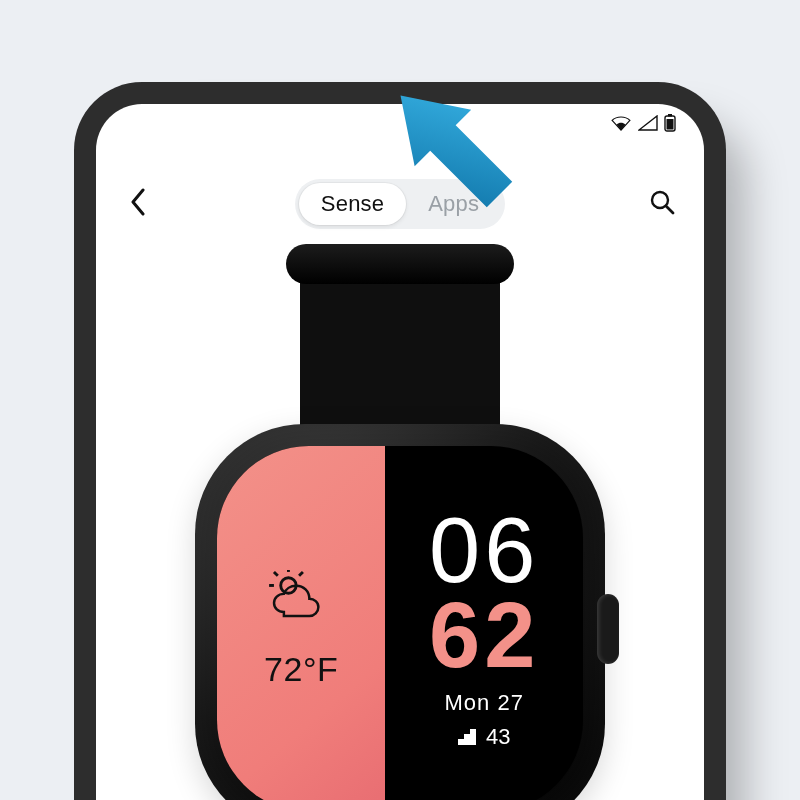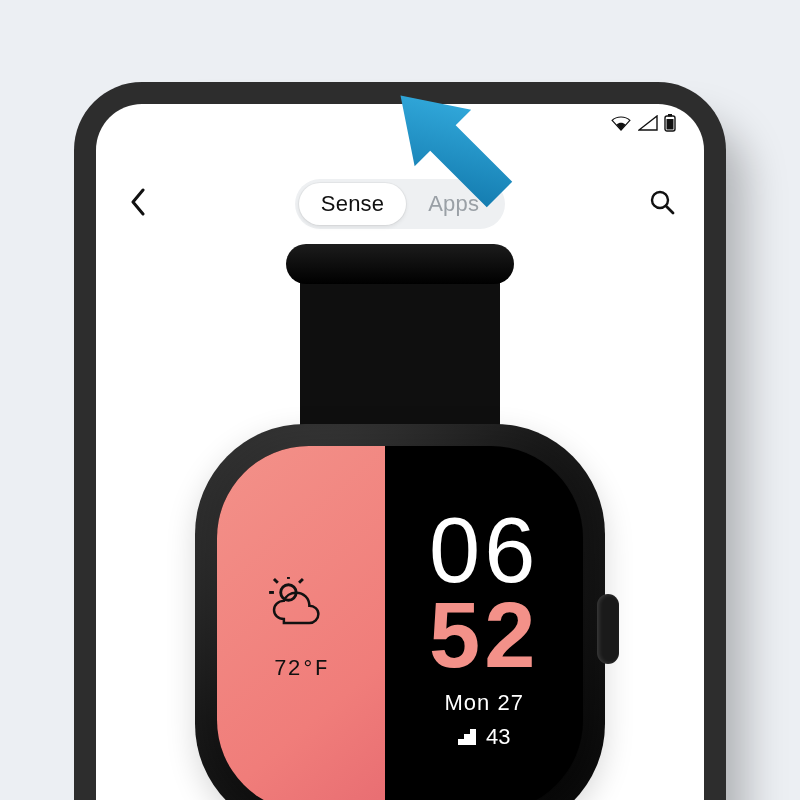--- a/index.html
+++ b/index.html
@@ -60,21 +60,21 @@
     width:22px;height:70px;border-radius:12px;background:#1a1a1a;
     box-shadow:inset 2px 0 4px rgba(255,255,255,.15);
   }
 
   
   .face-left{
     position:absolute;left:0;top:0;bottom:0;width:46%;
     background:linear-gradient(140deg,#f39189 0%,#f07d7a 70%,#e86d72 100%);
     display:flex;flex-direction:column;align-items:center;justify-content:center;gap:18px;
   }
-  .face-left .temp{font-size:22px;font-weight:400;color:#111;letter-spacing:.5px;font-family:Liberation Mono, monospace;}
+  .face-left .temp{font-size:34px;font-weight:400;color:#111;letter-spacing:.5px;}
   .weather-icon{width:68px;height:58px;}
 
   .face-right{
     position:absolute;left:46%;right:0;top:0;bottom:0;
     display:flex;flex-direction:column;align-items:center;justify-content:center;color:#fff;
   }
   .time-line{font-size:92px;line-height:.92;font-weight:400;letter-spacing:4px;font-family:inherit;}
   .time-line.minutes{color:#f39189;font-weight:600;}
   .date-line{font-size:22px;margin-top:12px;letter-spacing:1px;font-weight:400;}
   .steps-line{display:flex;align-items:center;gap:8px;font-size:22px;margin-top:8px;}
@@ -152,21 +152,21 @@
                   <line x1="11" y1="6" x2="7" y2="2" stroke="#111" stroke-width="3"></line>
                   <line x1="33" y1="6" x2="37" y2="2" stroke="#111" stroke-width="3"></line>
                   <path d="M18 44c-7 0-12-5-12-11 0-6 5-11 12-11 2-6 8-10 15-10 9 0 16 7 16 16 6 0 11 4 11 10s-5 11-11 11H18z" transform="translate(2,6) scale(.85)" fill="none" stroke="#111" stroke-width="3"></path>
                 </svg>
               </span>
               <div class="temp">72°F</div>
             </div>
 
             <div class="face-right">
               <div class="time-line hours">06</div>
-              <div class="time-line minutes">52</div>
+              <div class="time-line minutes">62</div>
               <div class="date-line">Mon 27</div>
               <div class="steps-line">
                 <span>
                   <svg width="20" height="16" viewBox="0 0 20 16" fill="#fff">
                     <rect x="0" y="10" width="6" height="6"></rect>
                     <rect x="6" y="5" width="6" height="11"></rect>
                     <rect x="12" y="0" width="6" height="16"></rect>
                   </svg>
                 </span>
                 <span>43</span>

